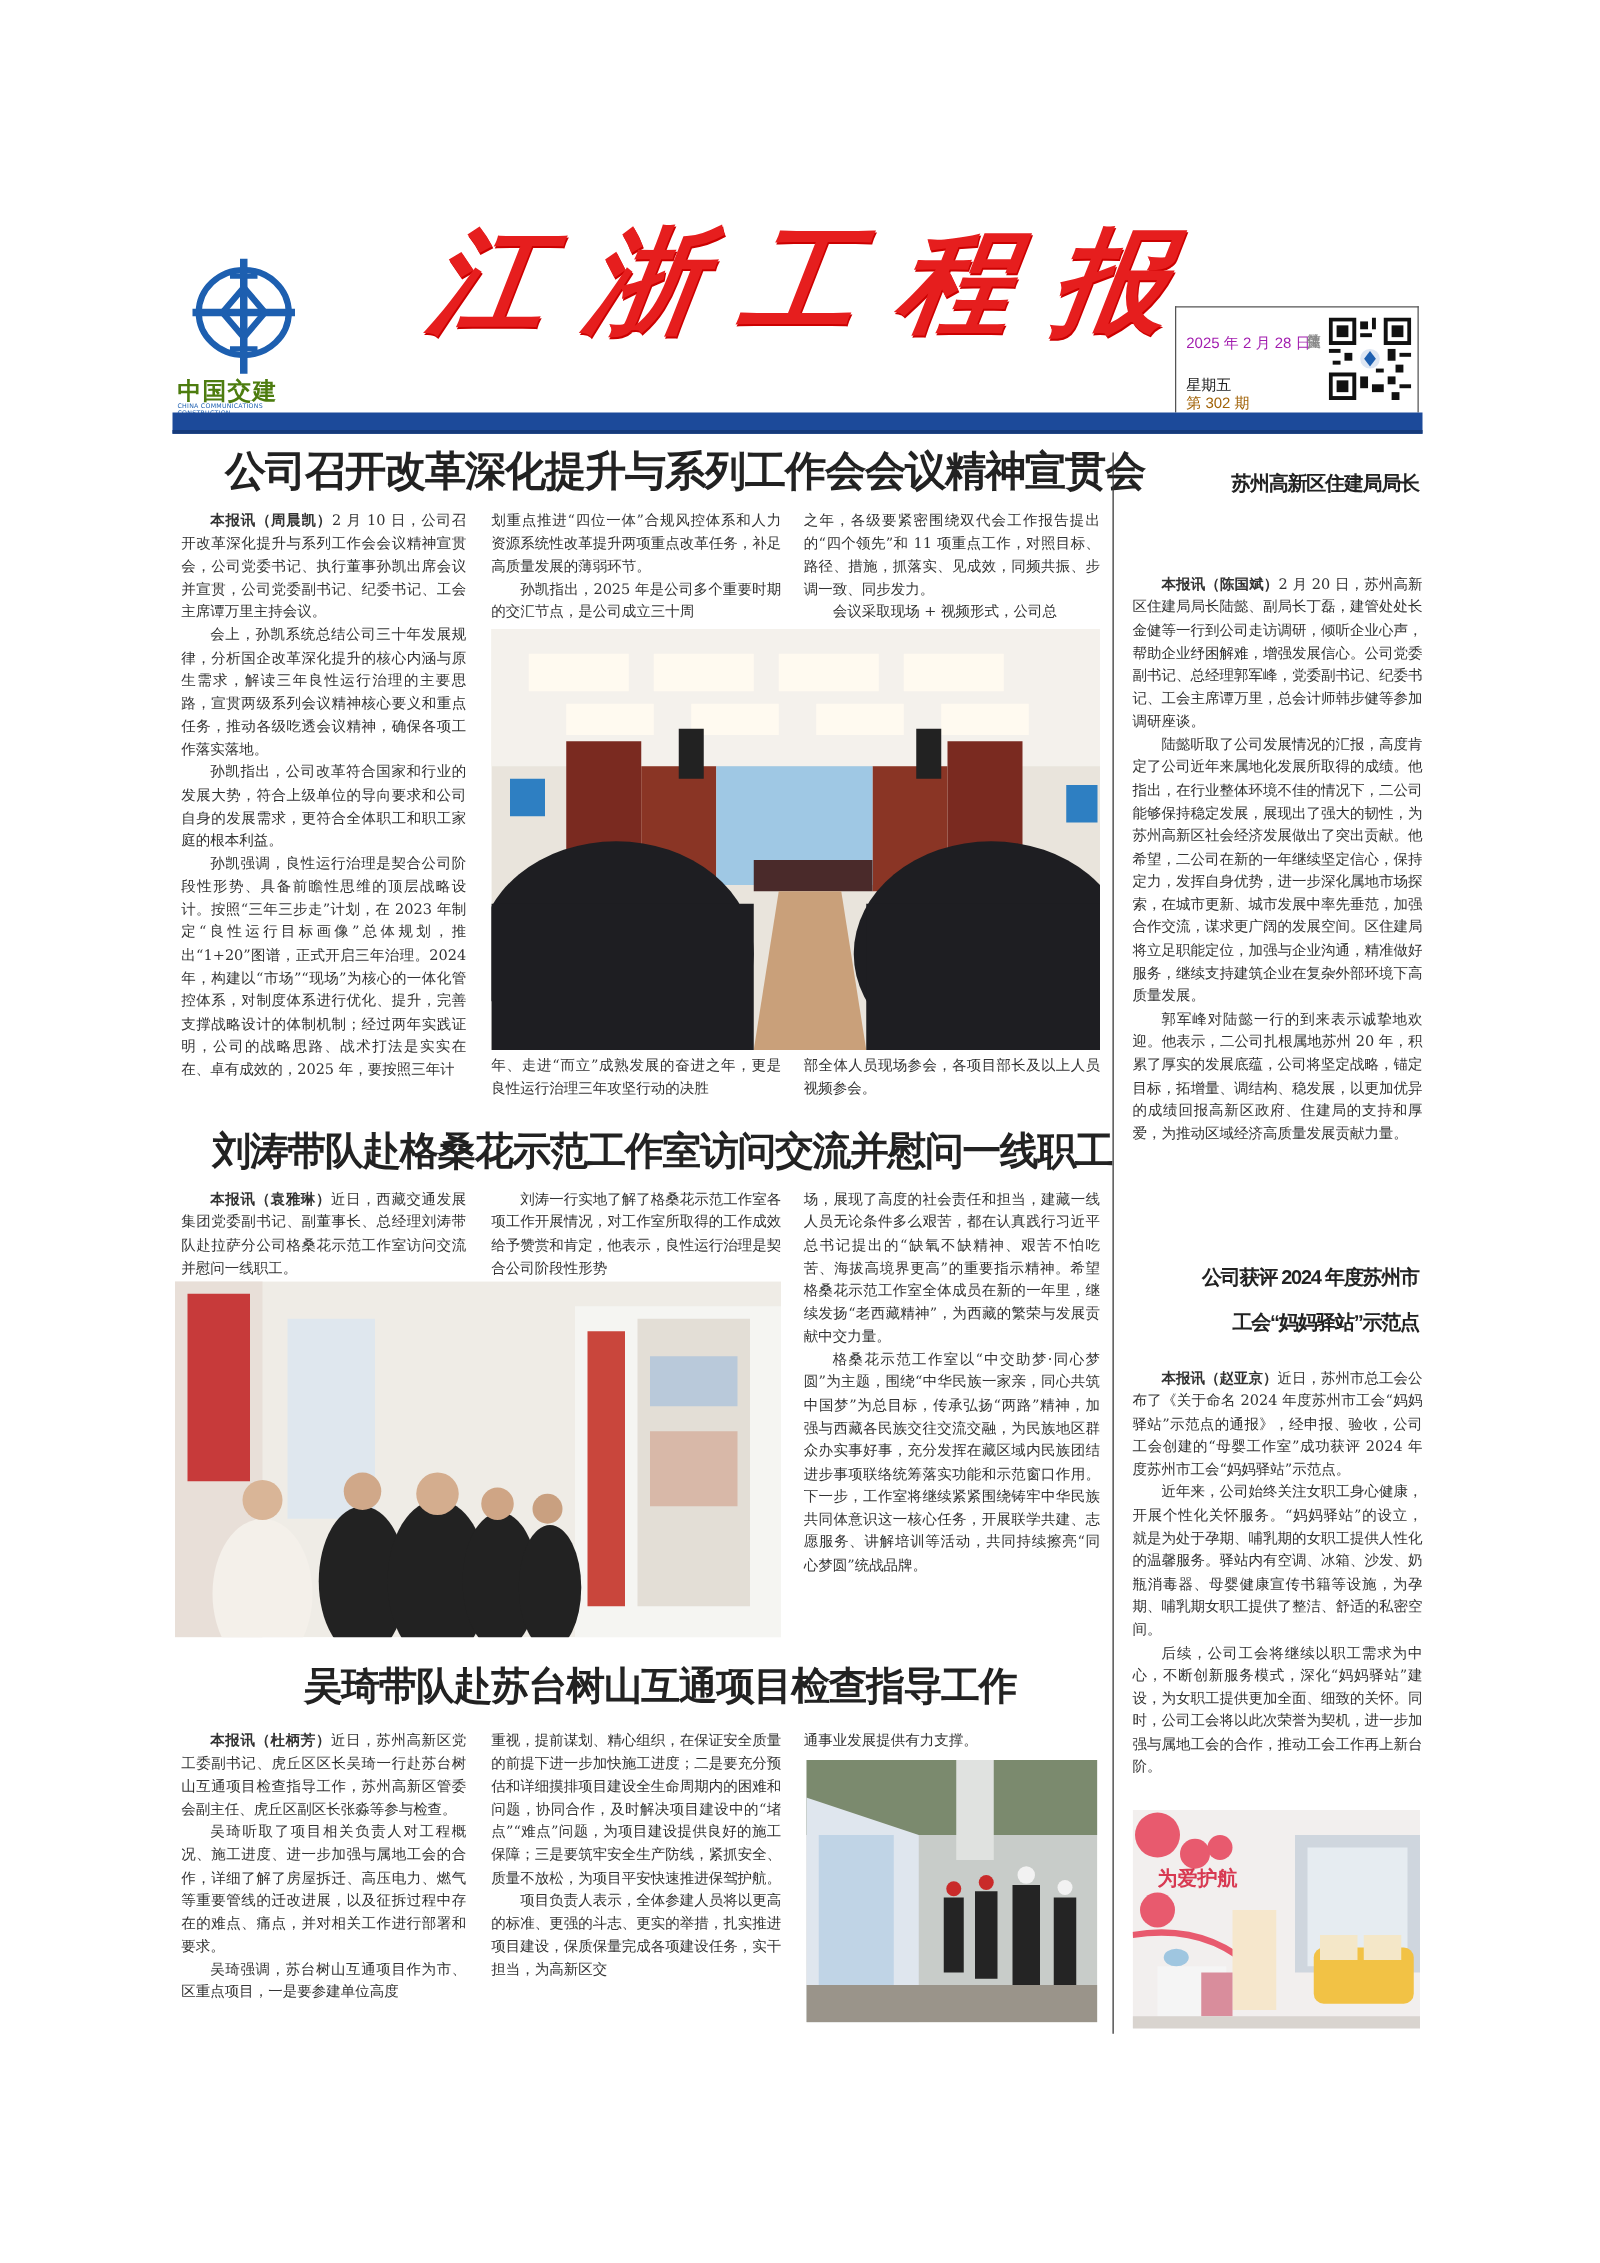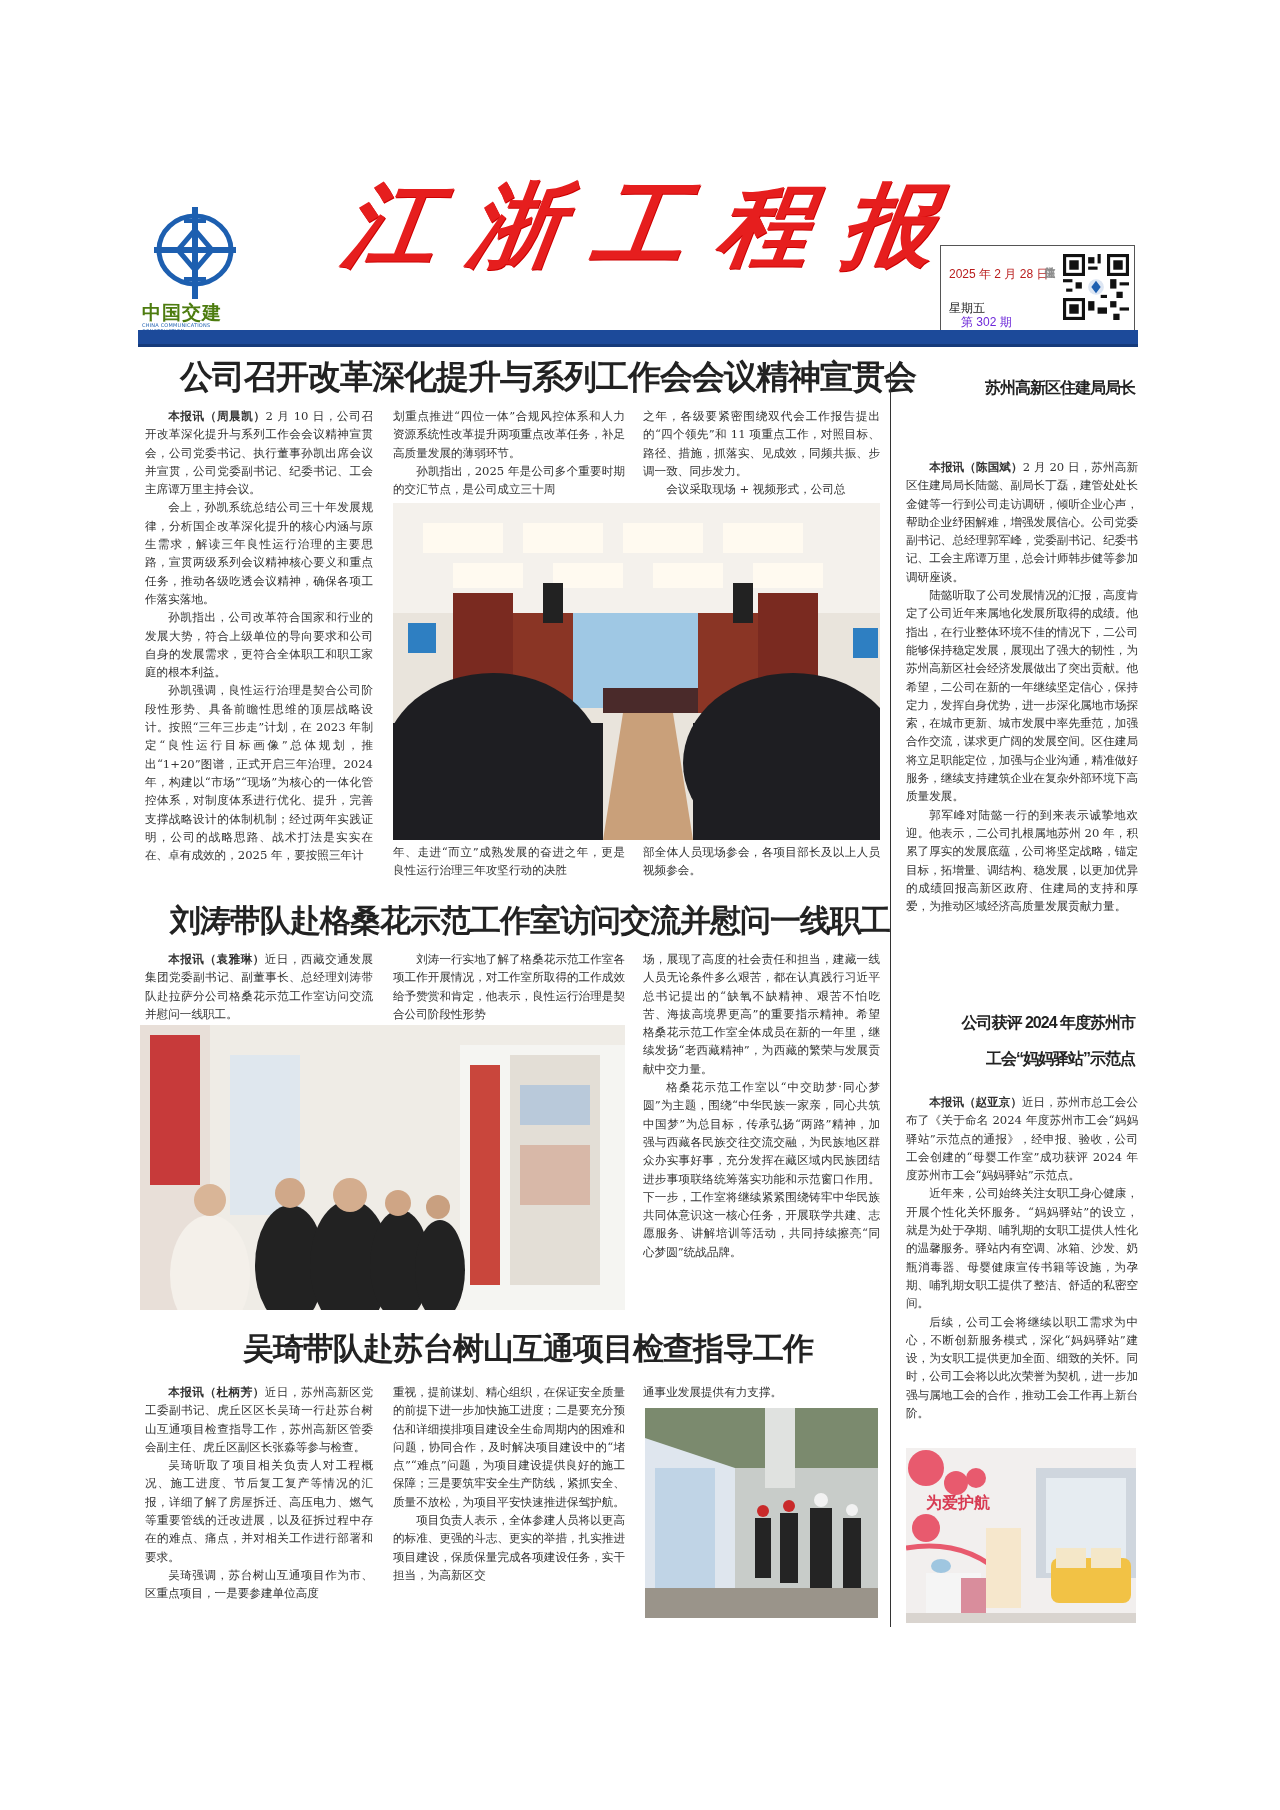--- a/index.html
+++ b/index.html
@@ -5,23 +5,23 @@
   *{box-sizing:border-box;margin:0;padding:0}
   html,body{width:1280px;height:1810px;background:#fff;overflow:hidden}
   body{font-family:"DejaVu Serif","Liberation Serif",serif;color:#2a2a2a;position:relative}
   .abs{position:absolute}
   .masthead-title{left:345px;top:170px;width:590px;height:110px;display:flex;align-items:center;justify-content:space-between}
   .masthead-title span{font-family:"DejaVu Serif",serif;font-weight:bold;font-size:92px;color:#e61e1e;font-style:italic;transform:skewX(-8deg);letter-spacing:0;line-height:1;text-shadow:1px 1px 0 #c00}
   .logo{left:148px;top:205px;width:95px;height:120px}
   .logo-text{left:142px;top:300px;width:110px;font-family:"DejaVu Sans",sans-serif;font-weight:bold;color:#4d7c0f;font-size:19px;letter-spacing:1px}
   .logo-sub{left:142px;top:322px;width:110px;font-family:"DejaVu Sans",sans-serif;font-size:5px;color:#1d5fb0;letter-spacing:.2px}
   .infobox{left:940px;top:245px;width:195px;height:85px;border:1px solid #555;border-bottom:none;font-family:"Liberation Sans",sans-serif}
-  .info-date{left:8px;top:20px;font-size:12px;color:#b91c1c}
+  .info-date{left:8px;top:20px;font-size:12px;color:#a21caf}
   .info-week{left:8px;top:54px;font-size:12px;color:#222}
-  .info-issue{left:20px;top:68px;font-size:12px;color:#6d28d9}
+  .info-issue{left:8px;top:68px;font-size:12px;color:#a16207}
   .info-wechat{left:102px;top:12px;width:14px;font-size:11px;color:#888;line-height:15px;writing-mode:vertical-rl}
   .qr{left:122px;top:8px;width:66px;height:66px;background:#fff}
   .bluebar{left:138px;top:330px;width:1000px;height:17px;background:#1c4a9a;border-bottom:3px solid #153a7a}
   .headline{font-family:Liberation Serif, serif;font-weight:bold;color:#222;white-space:nowrap;letter-spacing:-1px}
   .h1{left:180px;top:355px;font-size:33px}
   .col{font-size:11.6px;line-height:18.3px;text-align:justify;color:#333}
   .col p{text-indent:2em}
   .col b{font-family:"DejaVu Sans",sans-serif}
   .vline{background:#333;width:1px}
   .photo{overflow:hidden}
@@ -195,21 +195,21 @@
     <circle cx="210" cy="170" r="17" fill="#d4ad8e"></circle>
       <circle cx="258" cy="178" r="13" fill="#cfa585"></circle>
       <circle cx="298" cy="182" r="12" fill="#c9a080"></circle>
   </svg>
 </div>
 
 <div class="abs headline" style="left:243px;top:1328px;font-size:31px">吴琦带队赴苏台树山互通项目检查指导工作</div>
 
 <div class="abs col" style="left:145px;top:1383px;width:228px">
   <p><b>本报讯（杜柄芳）</b><span>近日，苏州高新区党工委副书记、虎丘区区长吴琦一行赴苏台树山互通项目检查指导工作，苏州高新区管委会副主任、虎丘区副区长张淼等参与检查。</span></p>
-  <p>吴琦听取了项目相关负责人对工程概况、施工进度、节后复工复产等情况的汇报，详细了解了房屋拆迁、高压电力、燃气等重要管线的迁改进展，以及征拆过程中存在的难点、痛点，并对相关工作进行部署和要求。</p>
+  <p>吴琦听取了项目相关负责人对工程概况、施工进度、进一步加强与属地工会的合作，详细了解了房屋拆迁、高压电力、燃气等重要管线的迁改进展，以及征拆过程中存在的难点、痛点，并对相关工作进行部署和要求。</p>
   <p>吴琦强调，苏台树山互通项目作为市、区重点项目，一是要参建单位高度</p>
 </div>
 <div class="abs col" style="left:393px;top:1383px;width:232px">
   <p style="text-indent:0">重视，提前谋划、精心组织，在保证安全质量的前提下进一步加快施工进度；二是要充分预估和详细摸排项目建设全生命周期内的困难和问题，协同合作，及时解决项目建设中的“堵点”“难点”问题，为项目建设提供良好的施工保障；三是要筑牢安全生产防线，紧抓安全、质量不放松，为项目平安快速推进保驾护航。</p>
   <p>项目负责人表示，全体参建人员将以更高的标准、更强的斗志、更实的举措，扎实推进项目建设，保质保量完成各项建设任务，实干担当，为高新区交</p>
 </div>
 <div class="abs col" style="left:643px;top:1383px;width:237px">
   <p style="text-indent:0">通事业发展提供有力支撑。</p>
 </div>
 

